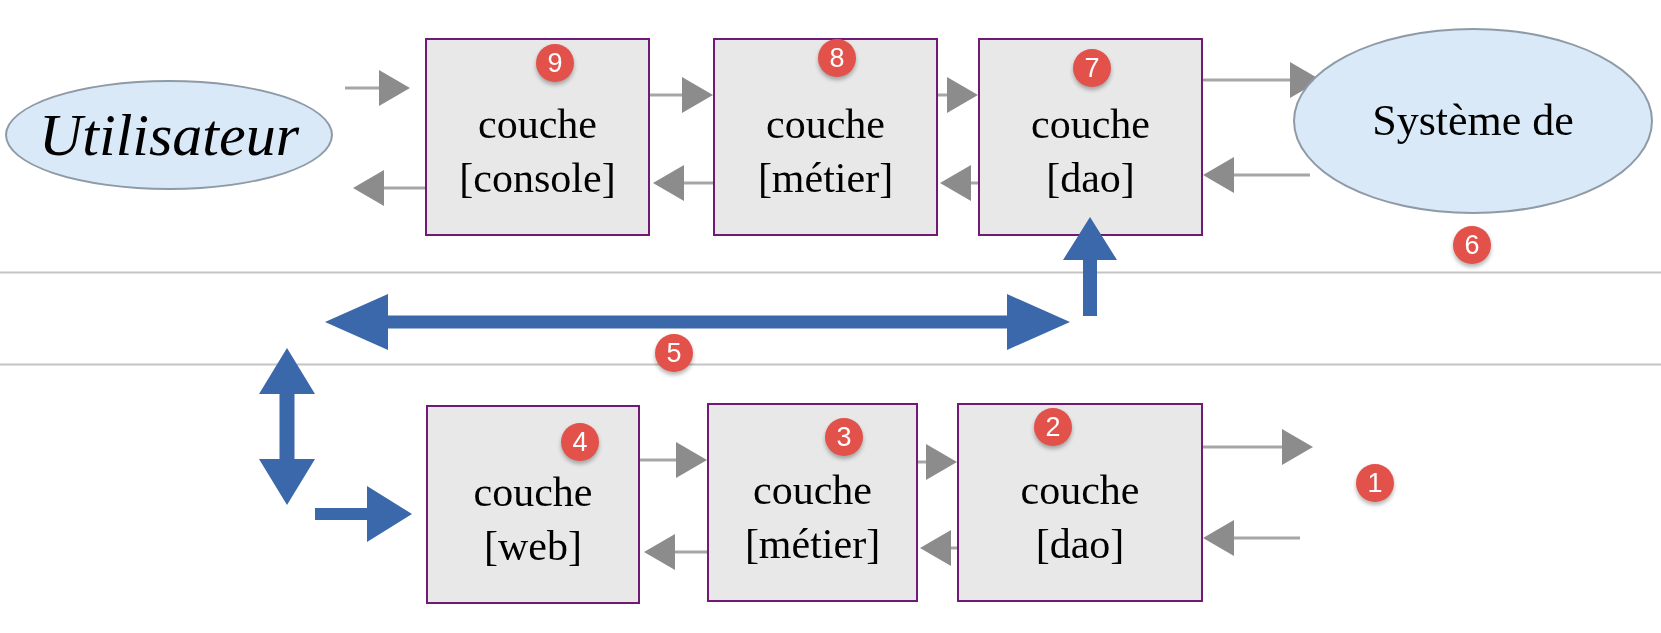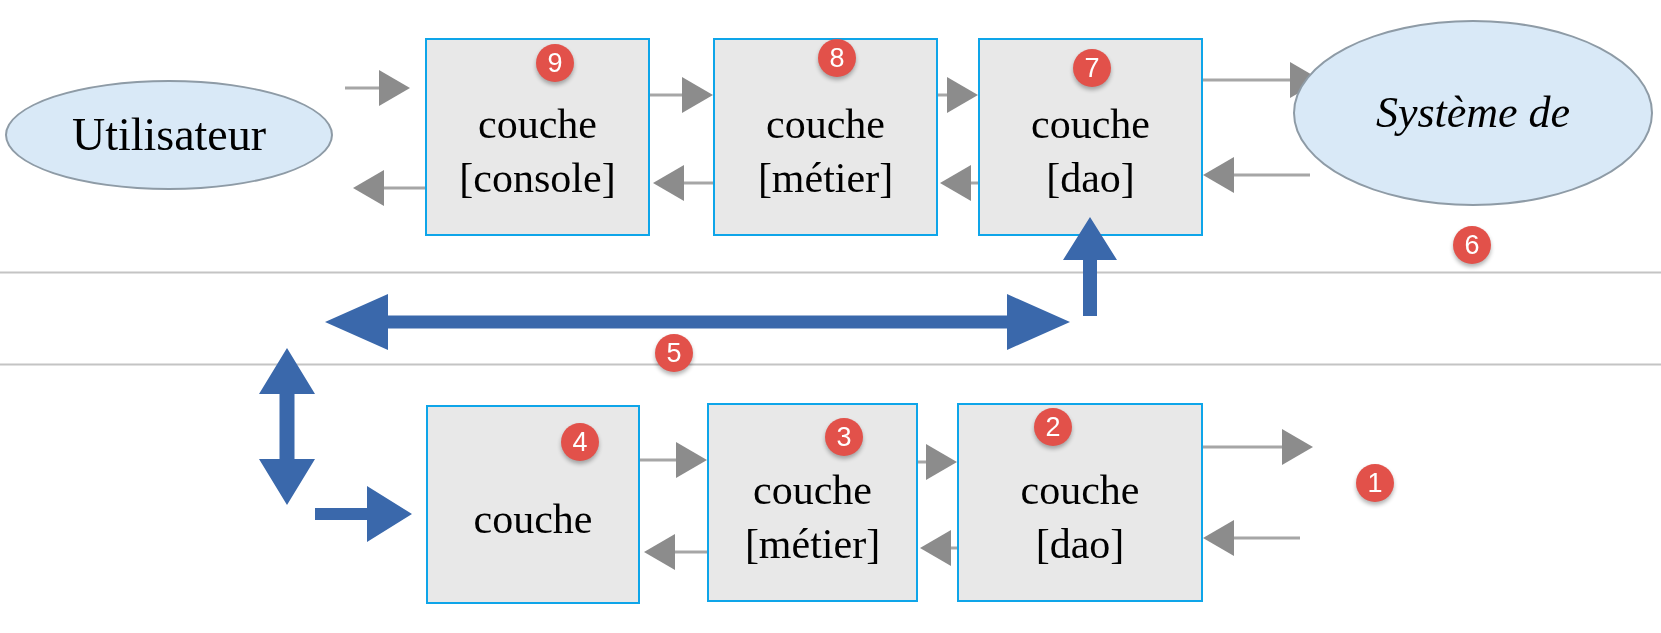--- a/index.html
+++ b/index.html
@@ -22,21 +22,21 @@
     top: 0;
     pointer-events: none;
   }
   #layer-under { z-index: 1; }
   #layer-over  { z-index: 3; }
 
   .box {
     position: absolute;
     box-sizing: border-box;
     background: #e8e8e8;
-    border: 2px solid #0ea5e9;
+    border: 2px solid #701a75;
     display: flex;
     flex-direction: column;
     align-items: center;
     justify-content: center;
     text-align: center;
     font-size: 42px;
     line-height: 54px;
     padding-top: 28px;
     z-index: 2;
   }
@@ -48,21 +48,21 @@
     border-radius: 50%;
     display: flex;
     flex-direction: column;
     align-items: center;
     justify-content: center;
     text-align: center;
     font-size: 44px;
     line-height: 56px;
     z-index: 2;
   }
-  #node-utilisateur { font-size: 46px; }
+  #node-utilisateur { font-size: 60px; font-style: italic; }
 
   .badge {
     position: absolute;
     width: 38px;
     height: 38px;
     border-radius: 50%;
     background: #e2514a;
     color: #ffffff;
     font-family: "Liberation Sans", sans-serif;
     font-size: 27px;
@@ -154,26 +154,27 @@
   <div class="box" style="left:713px; top:38px; width:225px; height:198px;">
     <div class="node-line">couche</div>
     <div class="node-line">[métier]</div>
   </div>
 
   <div class="box" style="left:978px; top:38px; width:225px; height:198px;">
     <div class="node-line">couche</div>
     <div class="node-line">[dao]</div>
   </div>
 
-  <div class="ellipse" style="left:1293px; top:20px; width:360px; height:186px;font-style:italic;">
+  <div class="ellipse" style="left:1293px; top:28px; width:360px; height:186px;">
     <div class="node-line">Système de</div>
   </div>
 
   <div class="box" style="left:426px; top:405px; width:214px; height:199px;">
     <div class="node-line">couche</div>
+    <div class="node-line">[web]</div>
   </div>
 
   <div class="box" style="left:707px; top:403px; width:211px; height:199px;">
     <div class="node-line">couche</div>
     <div class="node-line">[métier]</div>
   </div>
 
   <div class="box" style="left:957px; top:403px; width:246px; height:199px;">
     <div class="node-line">couche</div>
     <div class="node-line">[dao]</div>

